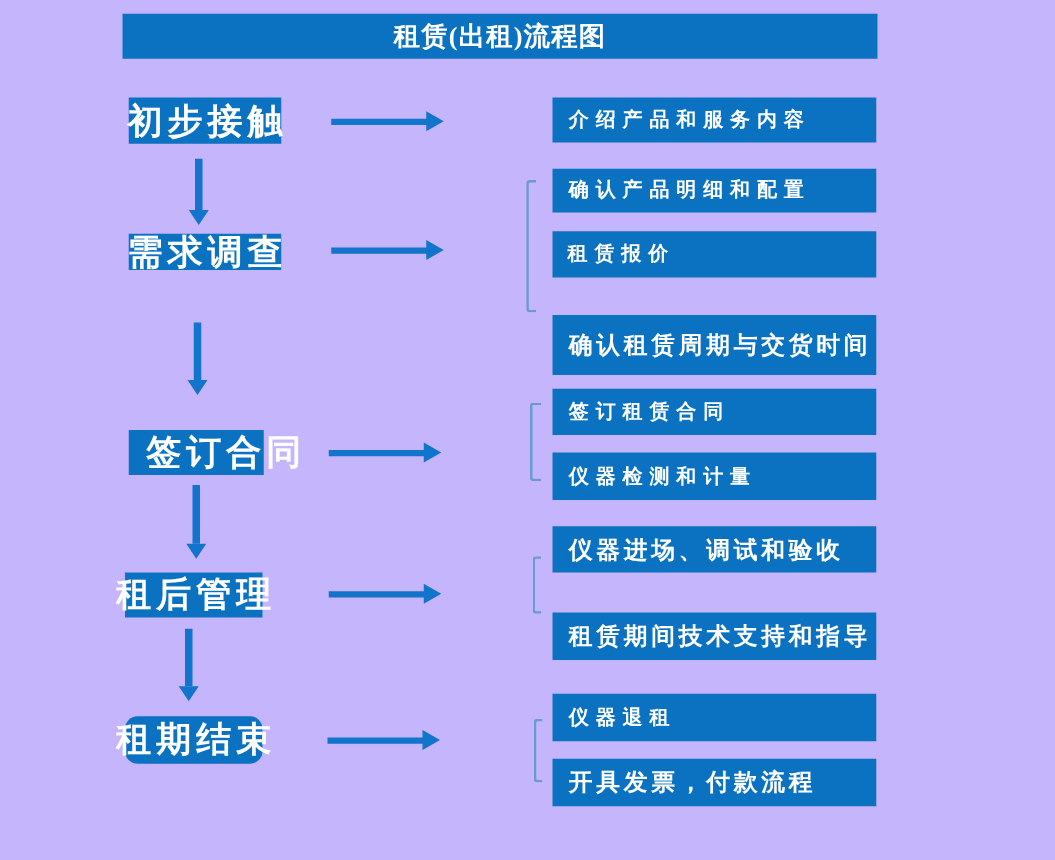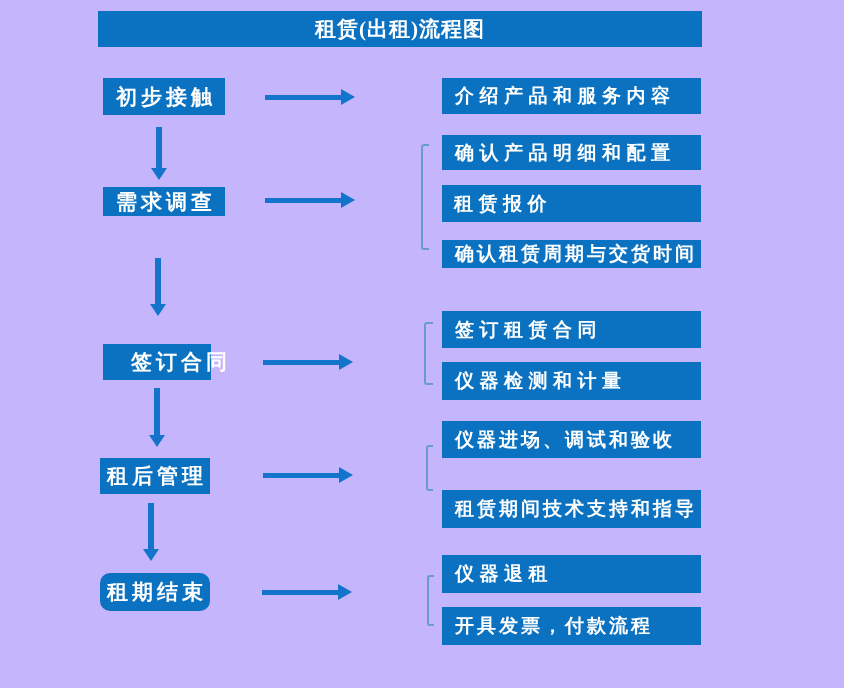--- a/index.html
+++ b/index.html
@@ -17,36 +17,36 @@
     position:absolute;left:98px;top:11px;width:604px;height:36px;
     background:var(--primary-blue);color:var(--text-white);
     display:flex;align-items:center;justify-content:center;
     font-size:21px;font-weight:bold;letter-spacing:1px;white-space:nowrap;
   }
 
   .box{
     position:absolute;background:var(--primary-blue);color:var(--text-white);
     font-weight:bold;display:flex;align-items:center;white-space:nowrap;
   }
-  .leftbox{justify-content:center;font-size:21px;letter-spacing:4px;padding-left:4px;}
-  .rightbox{left:442px;width:259px;padding-left:13px;font-size:19px;letter-spacing:5.5px;}
+  .leftbox{justify-content:center;font-size:28px;letter-spacing:4px;padding-left:4px;}
+  .rightbox{left:442px;width:259px;padding-left:13px;font-size:16px;letter-spacing:5.5px;}
   .rightbox.tight{font-size:19px;letter-spacing:3px;}
 
   
   #l1{left:103px;top:78px;width:122px;height:37px;}
   #l2{left:103px;top:187px;width:122px;height:29px;}
   #l3{left:103px;top:344px;width:108px;height:36px;padding-left:48px;}
   #l4{left:100px;top:458px;width:110px;height:36px;}
   #l5{left:100px;top:573px;width:110px;height:38px;border-radius:10px;}
 
   
   #r1{top:78px;height:36px;}
   #r2{top:135px;height:35px;text-align:right;}
   #r3{top:185px;height:37px;padding-left:12px;}
-  #r4{top:240px;height:28px;}
+  #r4{top:252px;height:48px;}
   #r5{top:311px;height:37px;}
   #r6{top:362px;height:38px;}
   #r7{top:421px;height:37px;}
   #r8{top:490px;height:38px;}
   #r9{top:555px;height:38px;font-family:Liberation Mono, monospace;}
   #r10{top:607px;height:38px;}
 
   
   .harrow{position:absolute;width:90px;height:17px;}
   .harrow i{display:block;}

